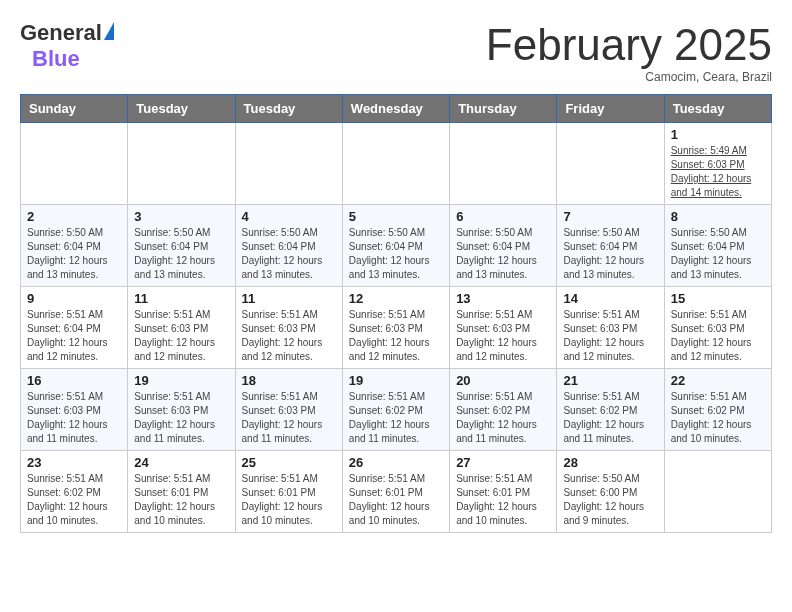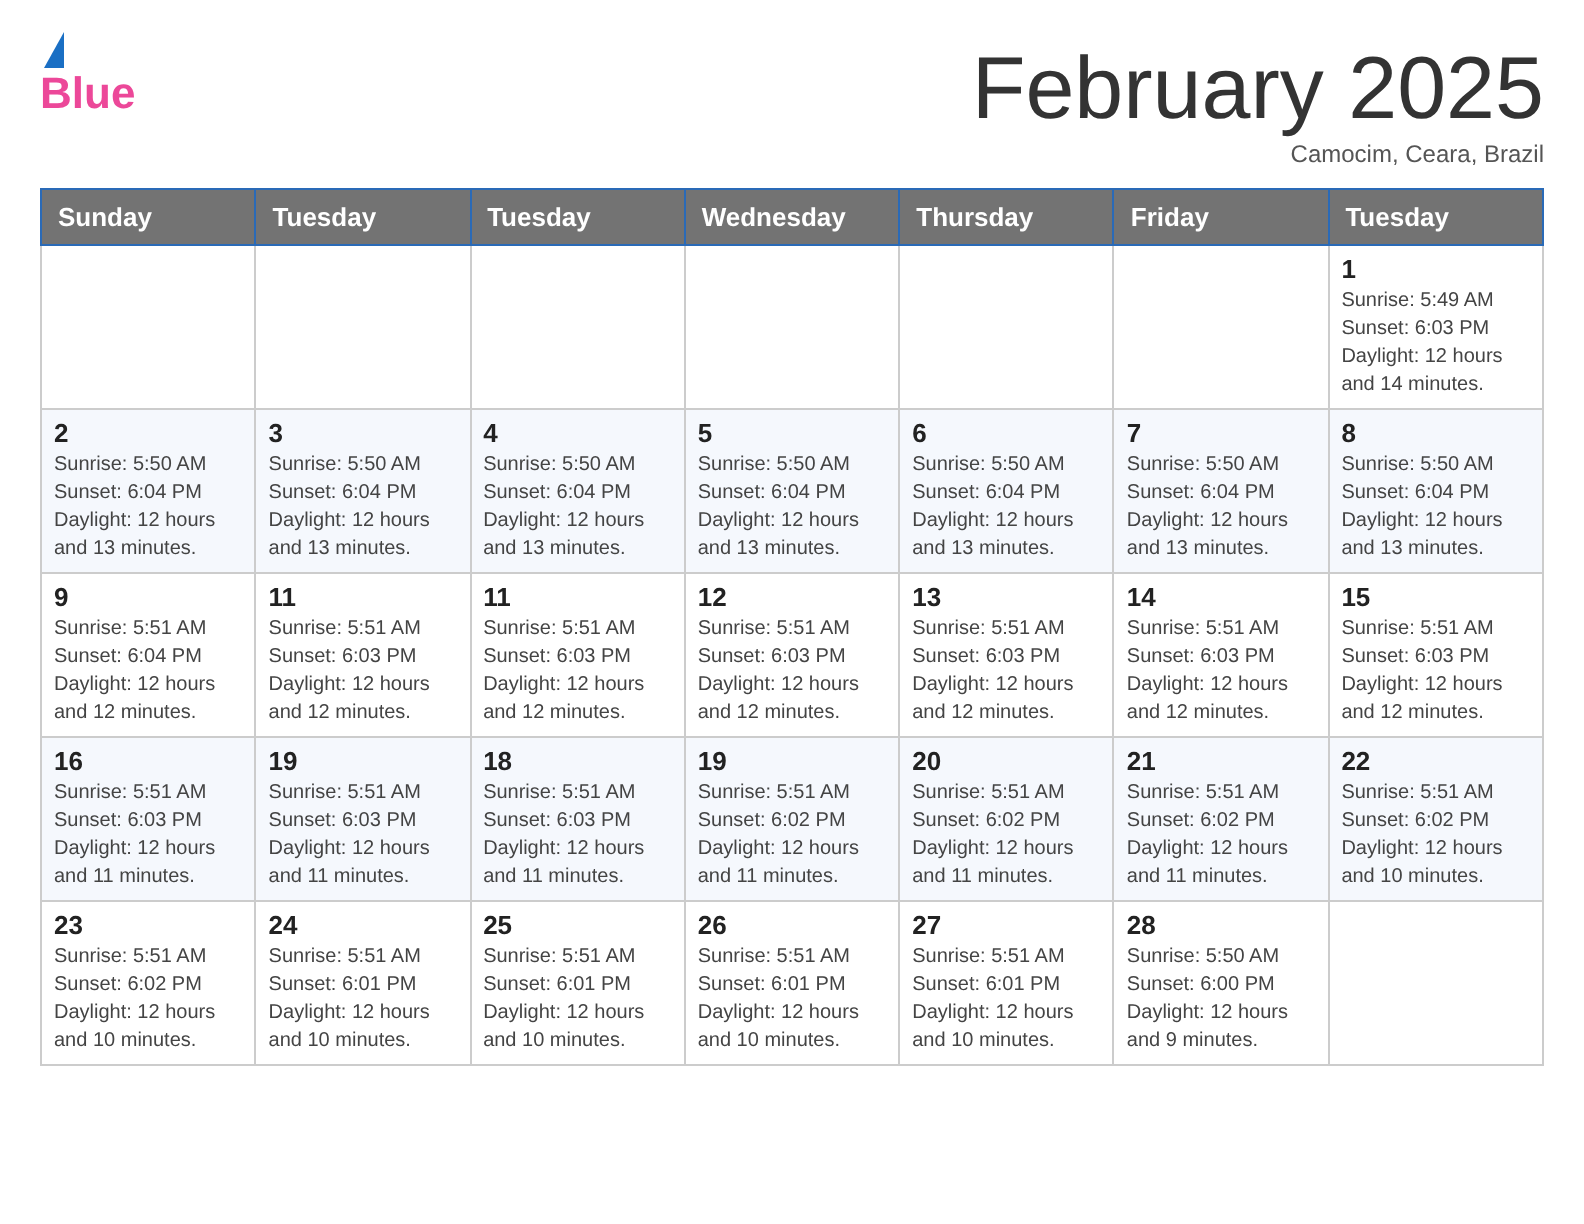--- a/index.html
+++ b/index.html
@@ -26,21 +26,22 @@
       align-items: center;
     }
     .logo-general {
       font-size: 22px;
       font-weight: bold;
       color: #333;
     }
     .logo-blue {
       font-size: 22px;
       font-weight: bold;
-      color: #ec4899;
+      color: #8b5cf6;
+      margin-left: 12px;
     }
     .logo-triangle {
       width: 0;
       height: 0;
       border-left: 10px solid transparent;
       border-right: 0px solid transparent;
       border-bottom: 18px solid #1a6fc4;
       margin-left: 2px;
       margin-top: -4px;
     }
@@ -98,20 +99,21 @@
     .empty-cell {
       background: #fff !important;
     }
   </style>
 </head>
 <body>
 
 <div class="header">
   <div class="logo">
     <div class="logo-text">
+      <span class="logo-general">General</span>
       <div class="logo-triangle"></div>
     </div>
     <span class="logo-blue">Blue</span>
   </div>
   <div class="title-section">
     <div class="month-title">February 2025</div>
     <div class="location">Camocim, Ceara, Brazil</div>
   </div>
 </div>
 
@@ -130,21 +132,21 @@
   <tbody id="calendar-body">
   <tr>
         <td class="empty-cell"></td>
         <td class="empty-cell"></td>
         <td class="empty-cell"></td>
         <td class="empty-cell"></td>
         <td class="empty-cell"></td>
         <td class="empty-cell"></td>
         <td>
           <span class="day-number">1</span>
-          <div class="day-info" style="white-space: pre-line;">Sunrise: 5:49 AM
+          <div class="day-info" style="white-space: pre-line; text-decoration: underline;">Sunrise: 5:49 AM
 Sunset: 6:03 PM
 Daylight: 12 hours
 and 14 minutes.</div>
         </td>
       </tr>
       <tr>
         <td>
           <span class="day-number">2</span>
           <div class="day-info" style="white-space: pre-line;">Sunrise: 5:50 AM
 Sunset: 6:04 PM

